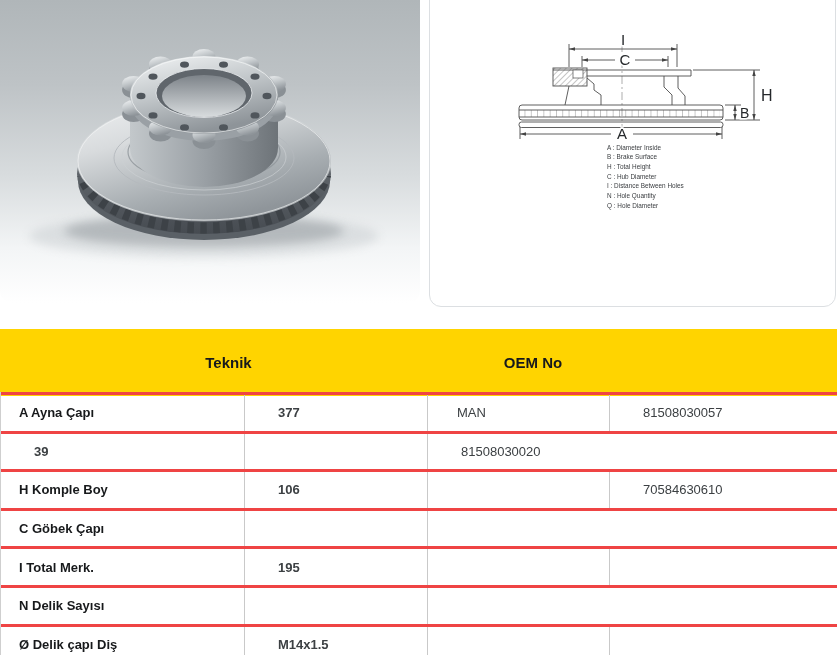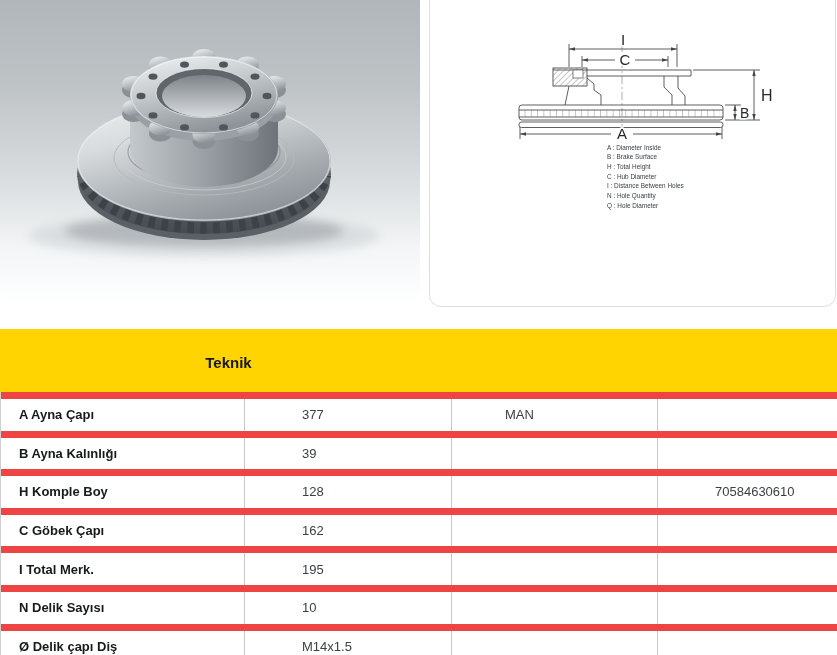--- a/index.html
+++ b/index.html
@@ -23,24 +23,24 @@
   .dimtext{fill:#25282b;stroke:#fff;stroke-width:3px;paint-order:stroke;font-family:"Liberation Sans",sans-serif;}
   .legtext{fill:#3a3d40;font-family:"Liberation Sans",sans-serif;font-size:6.4px;}
   
   .thead{
     position:absolute;left:0;top:329px;width:837px;height:67px;
     background:var(--header-yellow,#FFD400);
     display:grid;grid-template-columns:427px 182px 228px;align-items:center;padding-left:15px;
   }
   .th{text-align:center;font-size:15px;font-weight:700;color:#17191c;}
   .tbody{position:absolute;left:0;top:392px;width:837px;border-left:1px solid #cfcfcf;box-sizing:border-box;}
-  .tr{height:38.6px;display:grid;grid-template-columns:244px 183px 182px 228px;border-top:7px solid #ef4444;box-sizing:border-box;gap:24px;}
+  .tr{height:38.6px;display:grid;grid-template-columns:244px 183px 182px 228px;border-top:3px solid #ef4444;box-sizing:border-box;}
   .td{display:flex;align-items:center;box-sizing:border-box;font-size:13px;color:#3c4043;}
   .td-label{padding-left:18px;font-weight:700;color:#17191b;font-size:13px;border-right:1px solid #c9c9c9;}
-  .td-value{padding-left:33px;border-right:1px solid #c9c9c9;}
+  .td-value{padding-left:33px;border-right:1px solid #c9c9c9;font-weight:bold;}
   .td-model{padding-left:29px;border-right:1px solid #c9c9c9;text-align:right;}
   .td-oem{padding-left:33px;}
 </style>
 </head>
 <body>
 
 <div class="stage">
 
   <section class="photo-panel">
     <svg viewBox="0 0 420 303" aria-hidden="true">
@@ -206,54 +206,54 @@
       <text class="legtext" x="177" y="168.9">H : Total Height</text>
       <text class="legtext" x="177" y="178.6">C : Hub Diameter</text>
       <text class="legtext" x="177" y="188.3">I : Distance Between Holes</text>
       <text class="legtext" x="177" y="198">N : Hole Quantity</text>
       <text class="legtext" x="177" y="207.7">Q : Hole Diameter</text>
     </svg>
   </section>
 
   <div class="thead">
     <div class="th">Teknik</div>
+    <div class="th">OEM No</div>
   </div>
 
   <div class="tbody">
     <div class="tr">
       <div class="td td-label">A Ayna Çapı</div>
       <div class="td td-value">377</div>
       <div class="td td-model">MAN</div>
-    </div>
-    <div class="tr">
-      <div class="td td-label">B Ayna Kalınlığı</div>
+      <div class="td td-oem">81508030057</div>
+    </div>
+    <div class="tr">
       <div class="td td-value">39</div>
       <div class="td td-model"></div>
+      <div class="td td-oem">81508030020</div>
     </div>
     <div class="tr">
       <div class="td td-label">H Komple Boy</div>
-      <div class="td td-value">128</div>
+      <div class="td td-value">106</div>
       <div class="td td-model"></div>
       <div class="td td-oem">70584630610</div>
     </div>
     <div class="tr">
       <div class="td td-label">C Göbek Çapı</div>
-      <div class="td td-value">162</div>
       <div class="td td-model"></div>
       <div class="td td-oem"></div>
     </div>
     <div class="tr">
       <div class="td td-label">I Total Merk.</div>
       <div class="td td-value">195</div>
       <div class="td td-model"></div>
       <div class="td td-oem"></div>
     </div>
     <div class="tr">
       <div class="td td-label">N Delik Sayısı</div>
-      <div class="td td-value">10</div>
       <div class="td td-model"></div>
       <div class="td td-oem"></div>
     </div>
     <div class="tr">
       <div class="td td-label">Ø Delik çapı Diş</div>
       <div class="td td-value">M14x1.5</div>
       <div class="td td-model"></div>
       <div class="td td-oem"></div>
     </div>
   </div>

